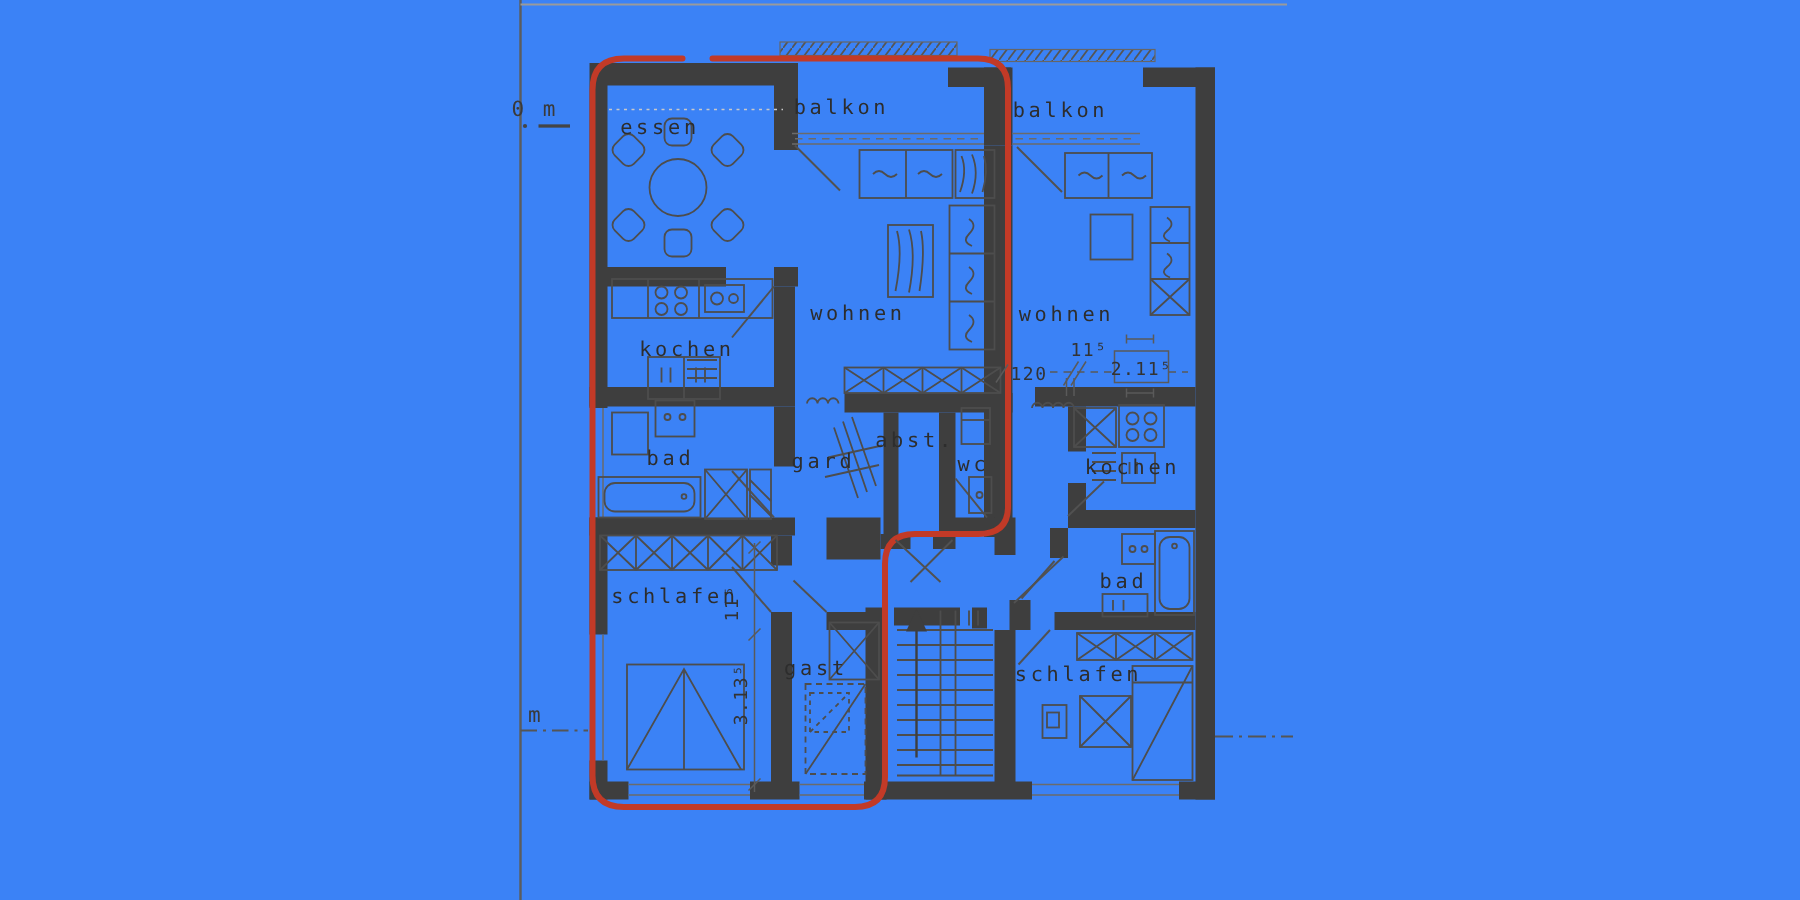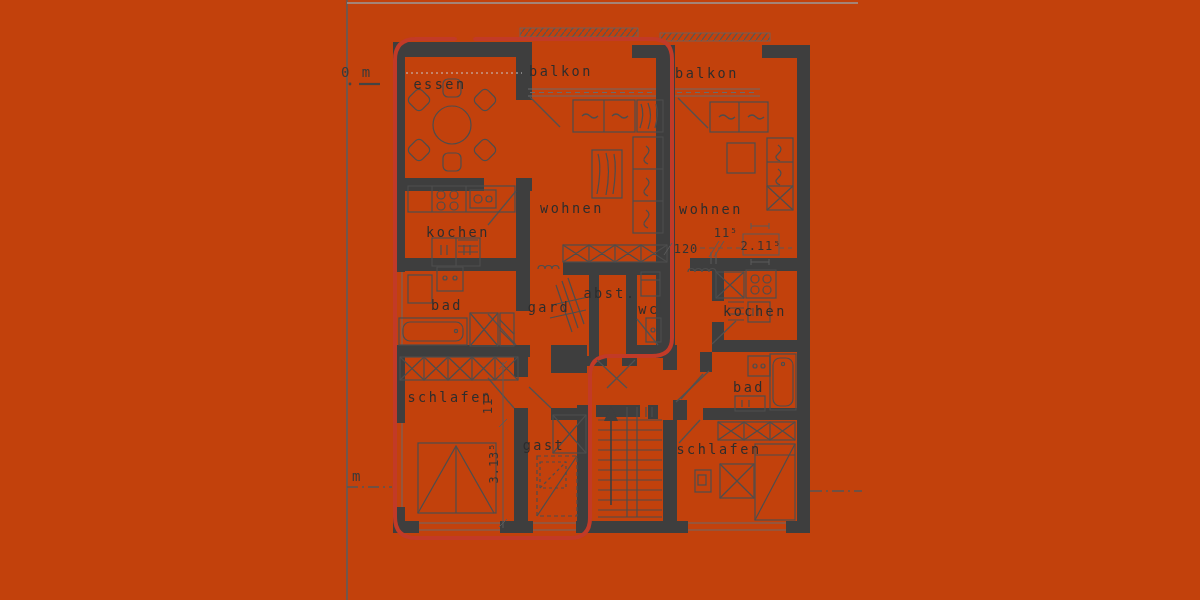--- a/index.html
+++ b/index.html
@@ -1,16 +1,16 @@
 <!DOCTYPE html>
 <html><head>
 <meta charset="utf-8">
 <style>
   html,body{margin:0;padding:0;background:#ffffff;}
-  .stage{position:relative;width:1200px;height:600px;background:#c2410c;overflow:hidden;}
+  .stage{position:relative;width:1200px;height:600px;background:#3b82f6;overflow:hidden;}
   svg{display:block;}
   .lbl{font-family:"DejaVu Sans Mono","Liberation Mono",monospace;font-size:13.5px;letter-spacing:2.5px;fill:#2d2d2d;}
   .dim{font-family:"DejaVu Sans Mono","Liberation Mono",monospace;font-size:12px;letter-spacing:1px;fill:#333;}
   .scale{font-family:"DejaVu Sans Mono","Liberation Mono",monospace;font-size:14px;letter-spacing:2px;fill:#3a3a3a;}
   .wall{fill:#3e3e3e;stroke:none;}
   .furn{fill:none;stroke:#4d4d4d;stroke-width:1.2;}
   .thin{fill:none;stroke:#5a5a5a;stroke-width:1;}
   .door{fill:none;stroke:#515151;stroke-width:1.3;}
   .win{fill:none;stroke:#6b6b6b;stroke-width:1;}
 </style>

